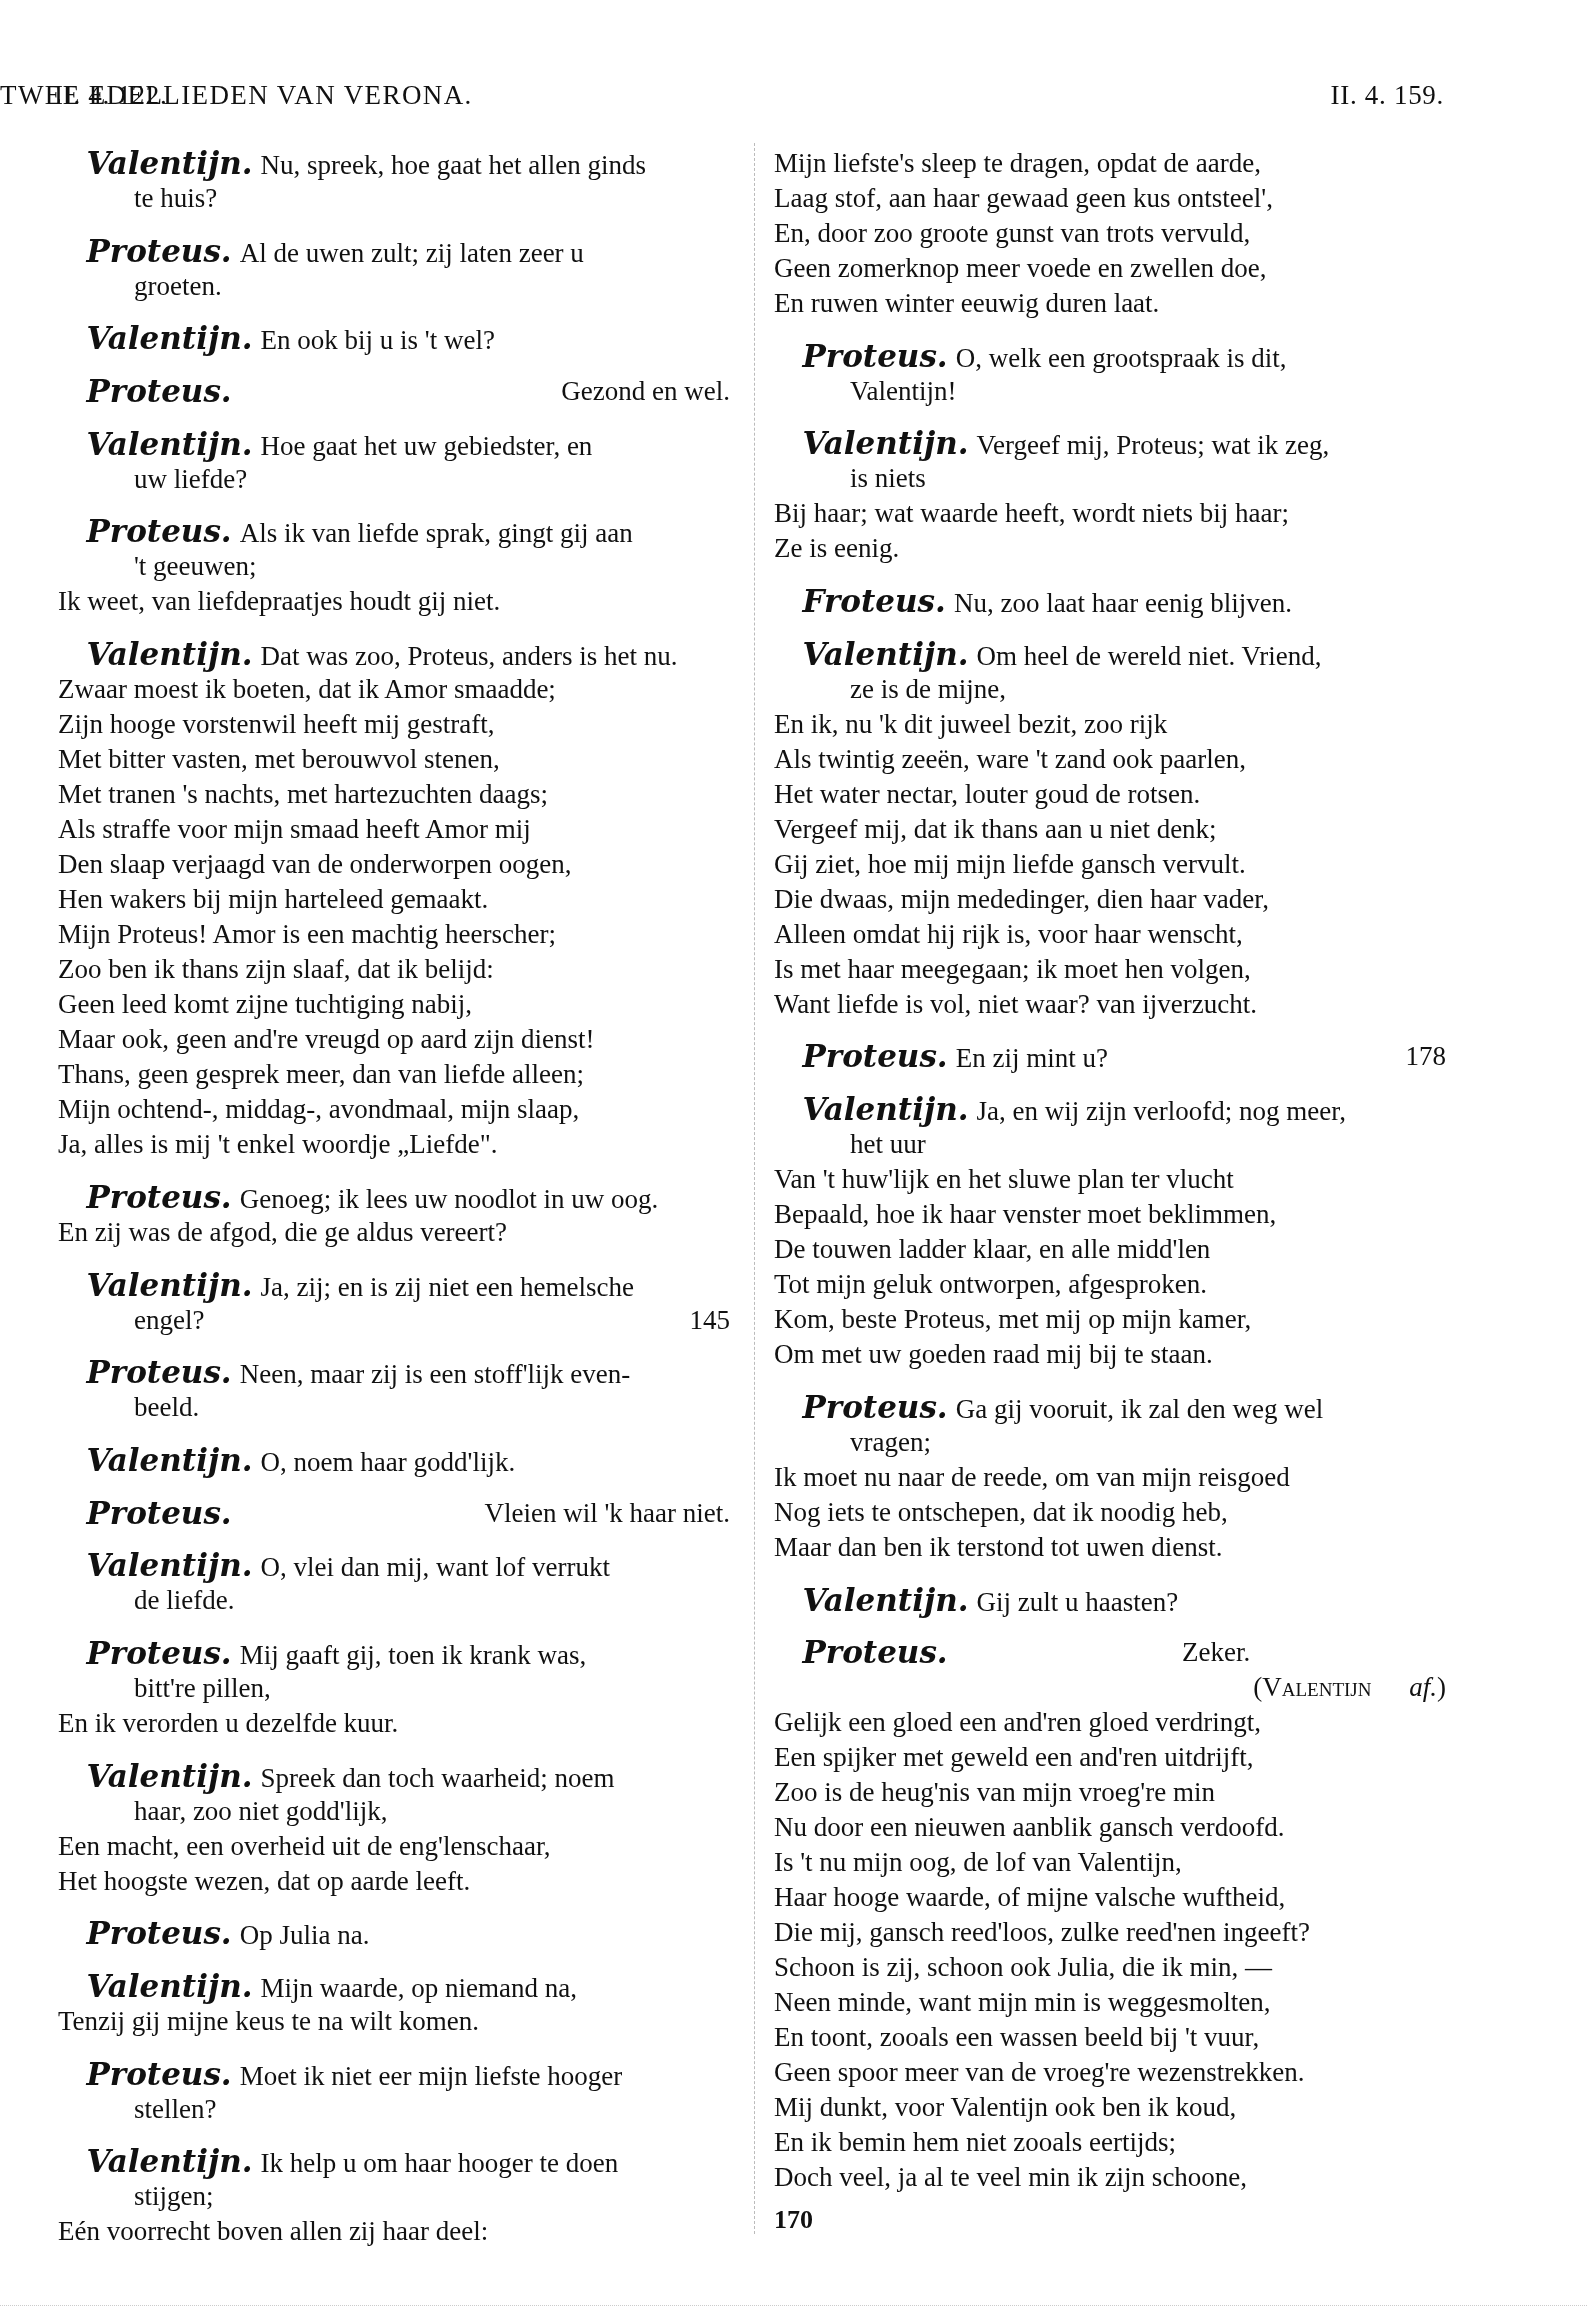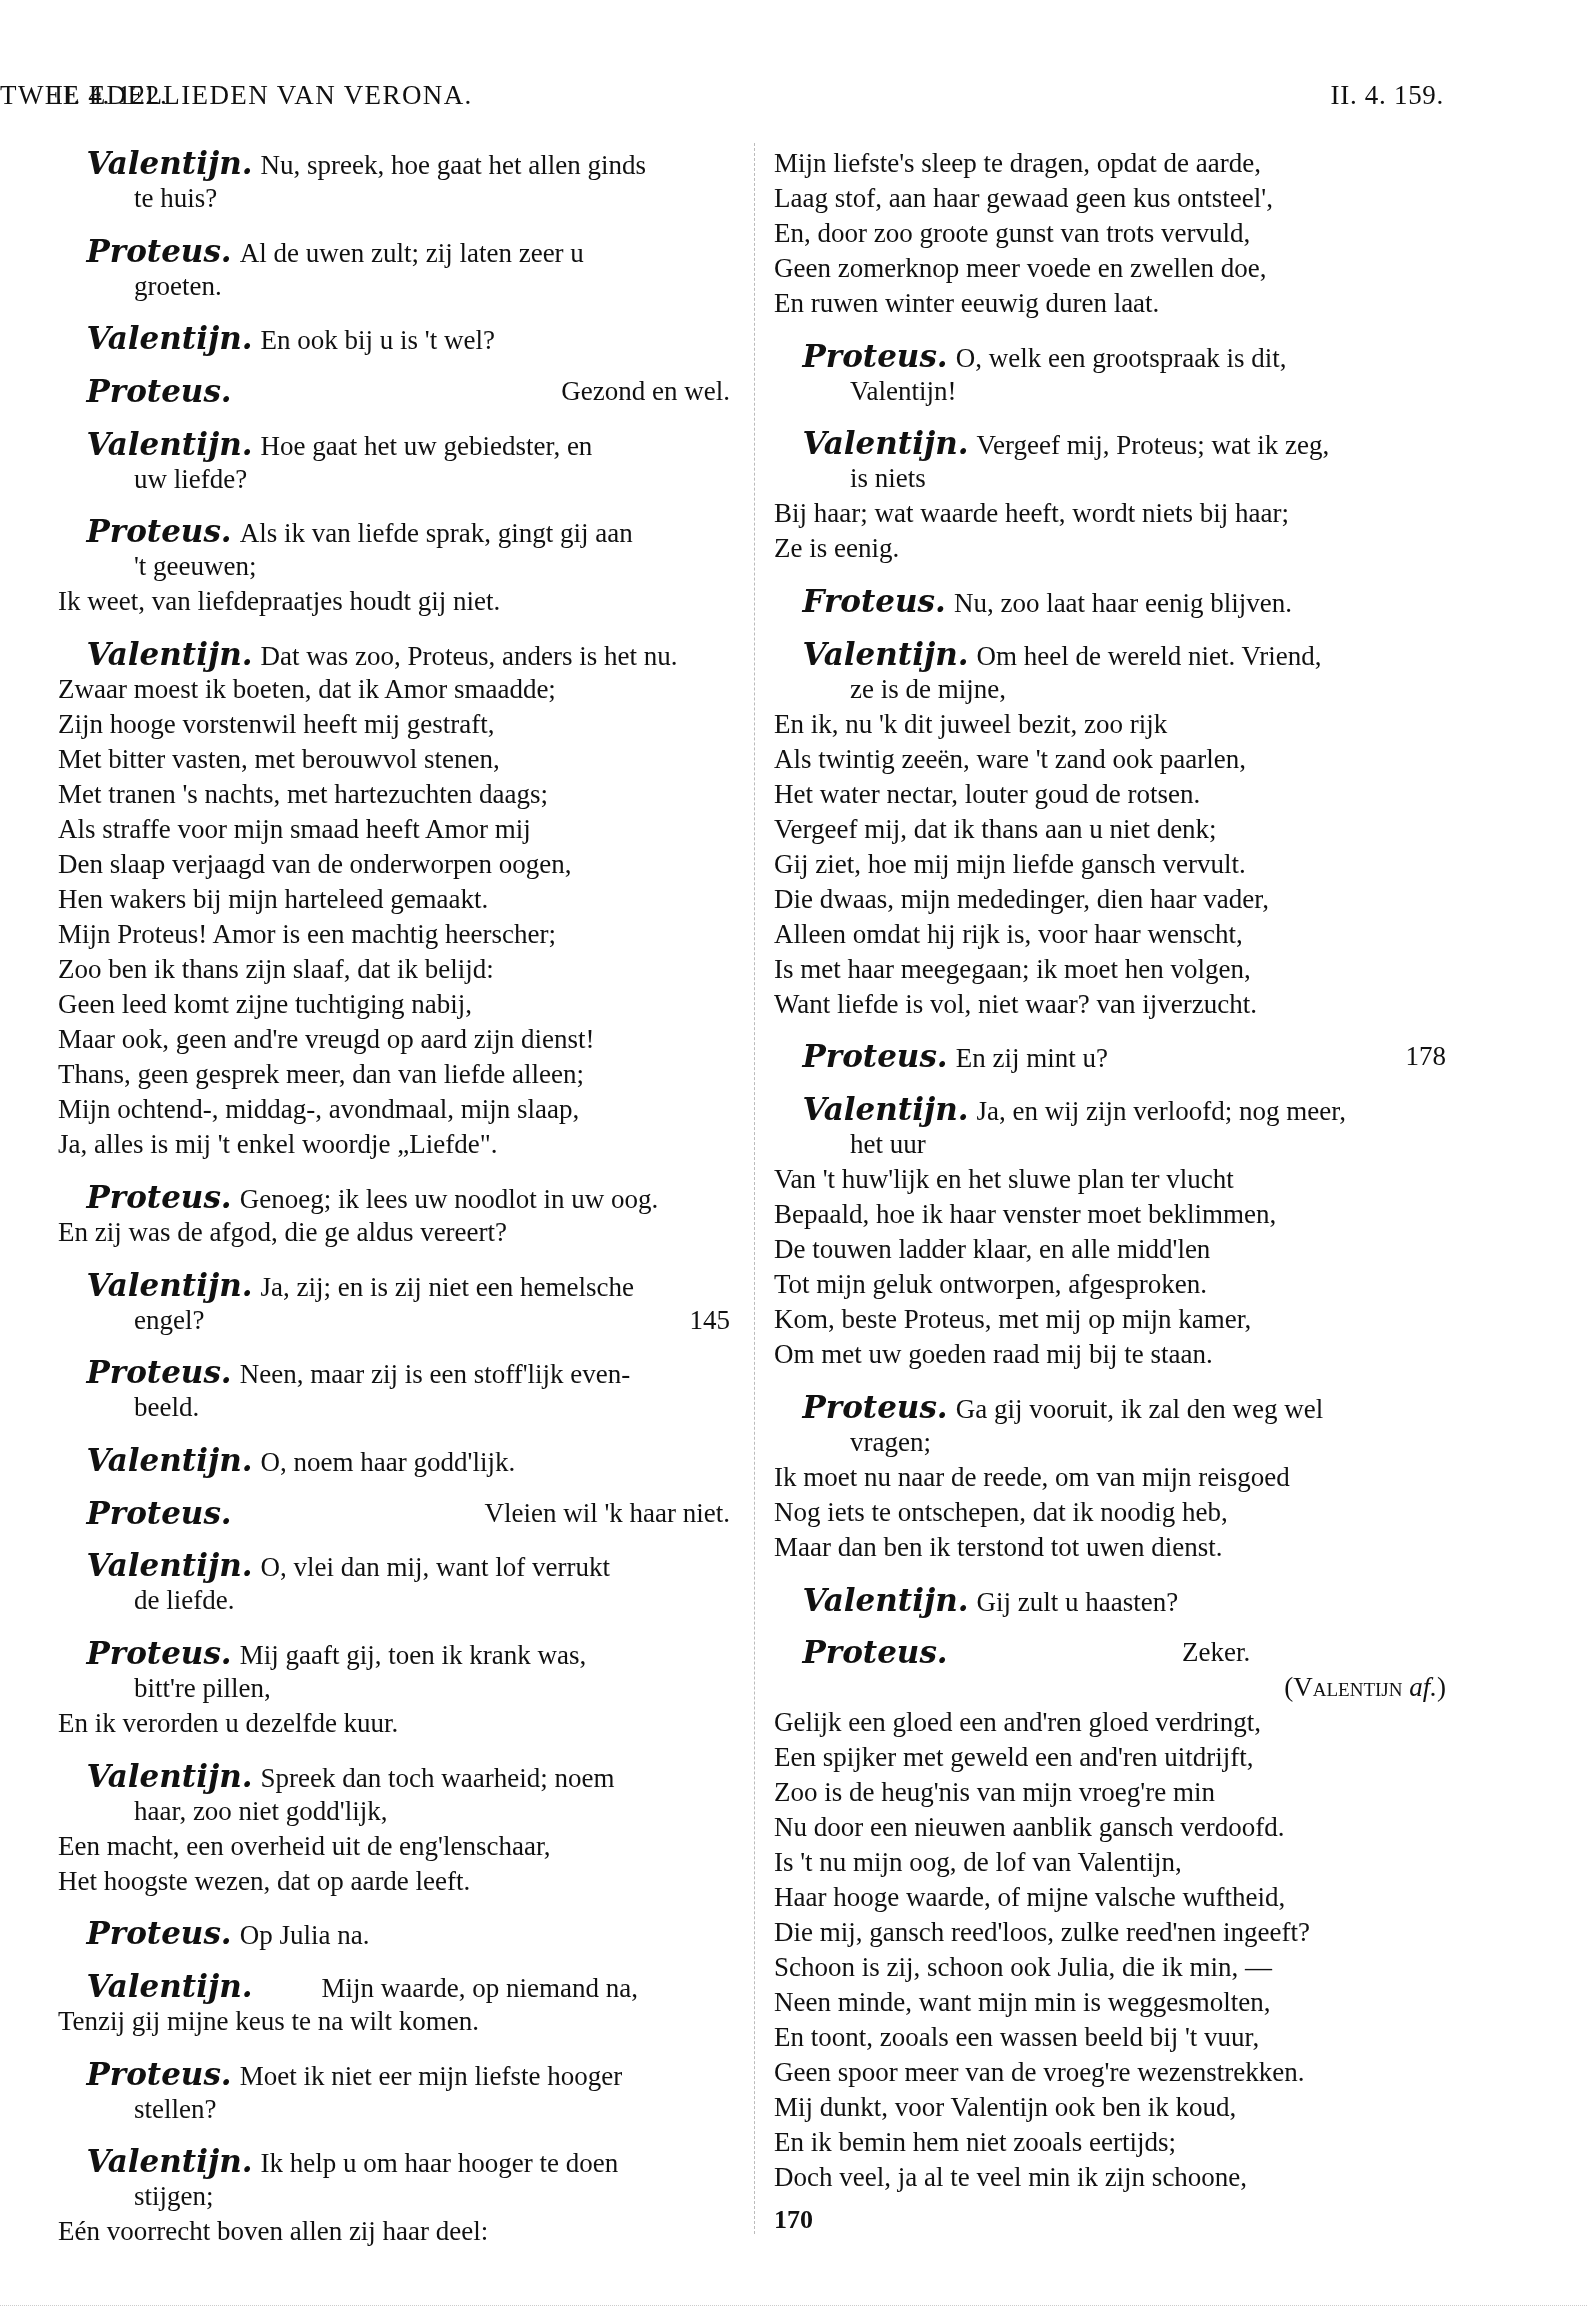--- a/index.html
+++ b/index.html
@@ -15,21 +15,21 @@
   .divider { position:absolute; left:754px; top:143px; width:0; height:2091px;
              border-left:1.4px dashed #bbb; }
   .line { position:relative; white-space:nowrap; height:35px; }
   .gap { height:17.7px; }
   .sp { font-weight:bold; font-style:italic; font-family:"DejaVu Serif",serif; font-size:31px; margin-right:8.1px; }
   .ind1 { padding-left:28.5px; }
   .ind2 { padding-left:76px; }
   .right-txt { position:absolute; right:0; top:0; }
   .lnum { position:absolute; right:0; top:0; }
   .sc { font-variant:small-caps; }
-  .it { font-style:italic; }
+  .it { font-style:italic;margin-left:31px; }
   .pagenum { position:absolute; top:2205px; left:0; width:1587px; text-align:center; font-size:26px; font-weight:bold; }
   .noise { position:absolute; top:2305px; left:0; width:1587px; height:0; border-top:1.4px dotted #ccc; }
 </style>
 </head>
 <body>
 
 <div class="hdr hdr-left">II. 4. 122.</div>
 <div class="hdr hdr-center">TWEE EDELLIEDEN VAN VERONA.</div>
 <div class="hdr hdr-right">II. 4. 159.</div>
 
@@ -89,21 +89,21 @@
     <div class="line ind2"><span>bitt're pillen,</span></div>
     <div class="line"><span>En ik verorden u dezelfde kuur.</span></div>
     <div class="gap"></div>
     <div class="line ind1"><span class="sp">Valentijn.</span><span>Spreek dan toch waarheid; noem</span></div>
     <div class="line ind2"><span>haar, zoo niet godd'lijk,</span></div>
     <div class="line"><span>Een macht, een overheid uit de eng'lenschaar,</span></div>
     <div class="line"><span>Het hoogste wezen, dat op aarde leeft.</span></div>
     <div class="gap"></div>
     <div class="line ind1"><span class="sp">Proteus.</span><span>Op Julia na.</span></div>
     <div class="gap"></div>
-    <div class="line ind1"><span class="sp">Valentijn.</span><span style="margin-left: 61px;">Mijn waarde, op niemand na,</span></div>
+    <div class="line ind1"><span class="sp">Valentijn.</span><span style="">Mijn waarde, op niemand na,</span></div>
     <div class="line"><span>Tenzij gij mijne keus te na wilt komen.</span></div>
     <div class="gap"></div>
     <div class="line ind1"><span class="sp">Proteus.</span><span>Moet ik niet eer mijn liefste hooger</span></div>
     <div class="line ind2"><span>stellen?</span></div>
     <div class="gap"></div>
     <div class="line ind1"><span class="sp">Valentijn.</span><span>Ik help u om haar hooger te doen</span></div>
     <div class="line ind2"><span>stijgen;</span></div>
     <div class="line"><span>Eén voorrecht boven allen zij haar deel:</span></div>
   </div>
 <div class="col col-right" id="col-right">

